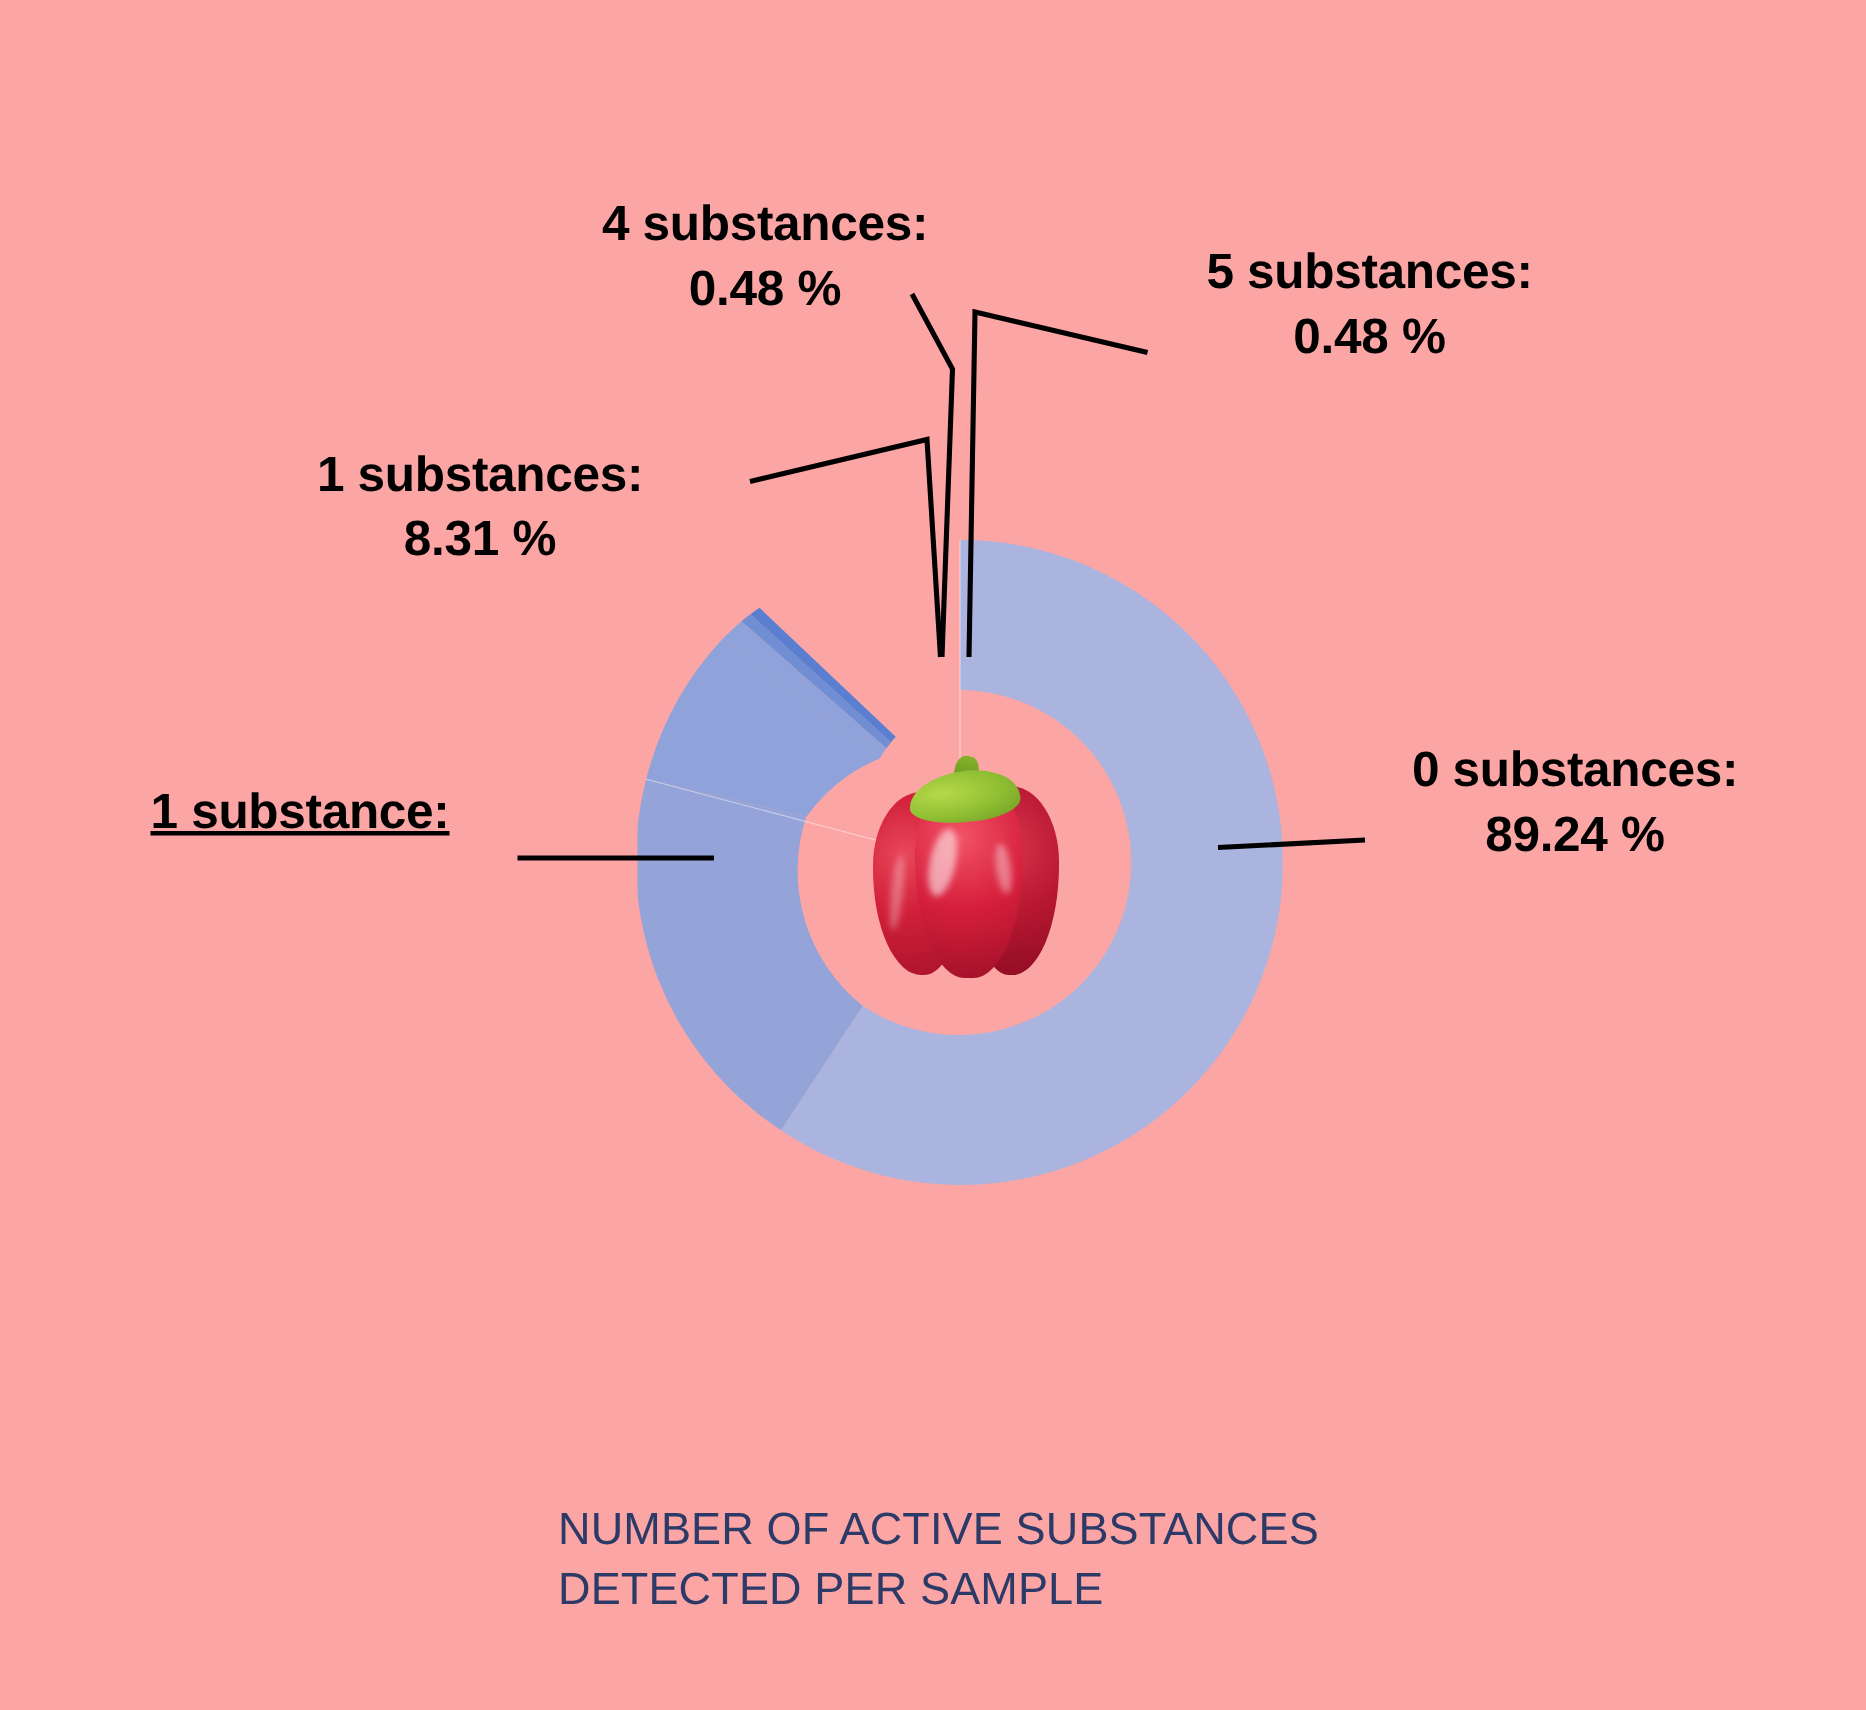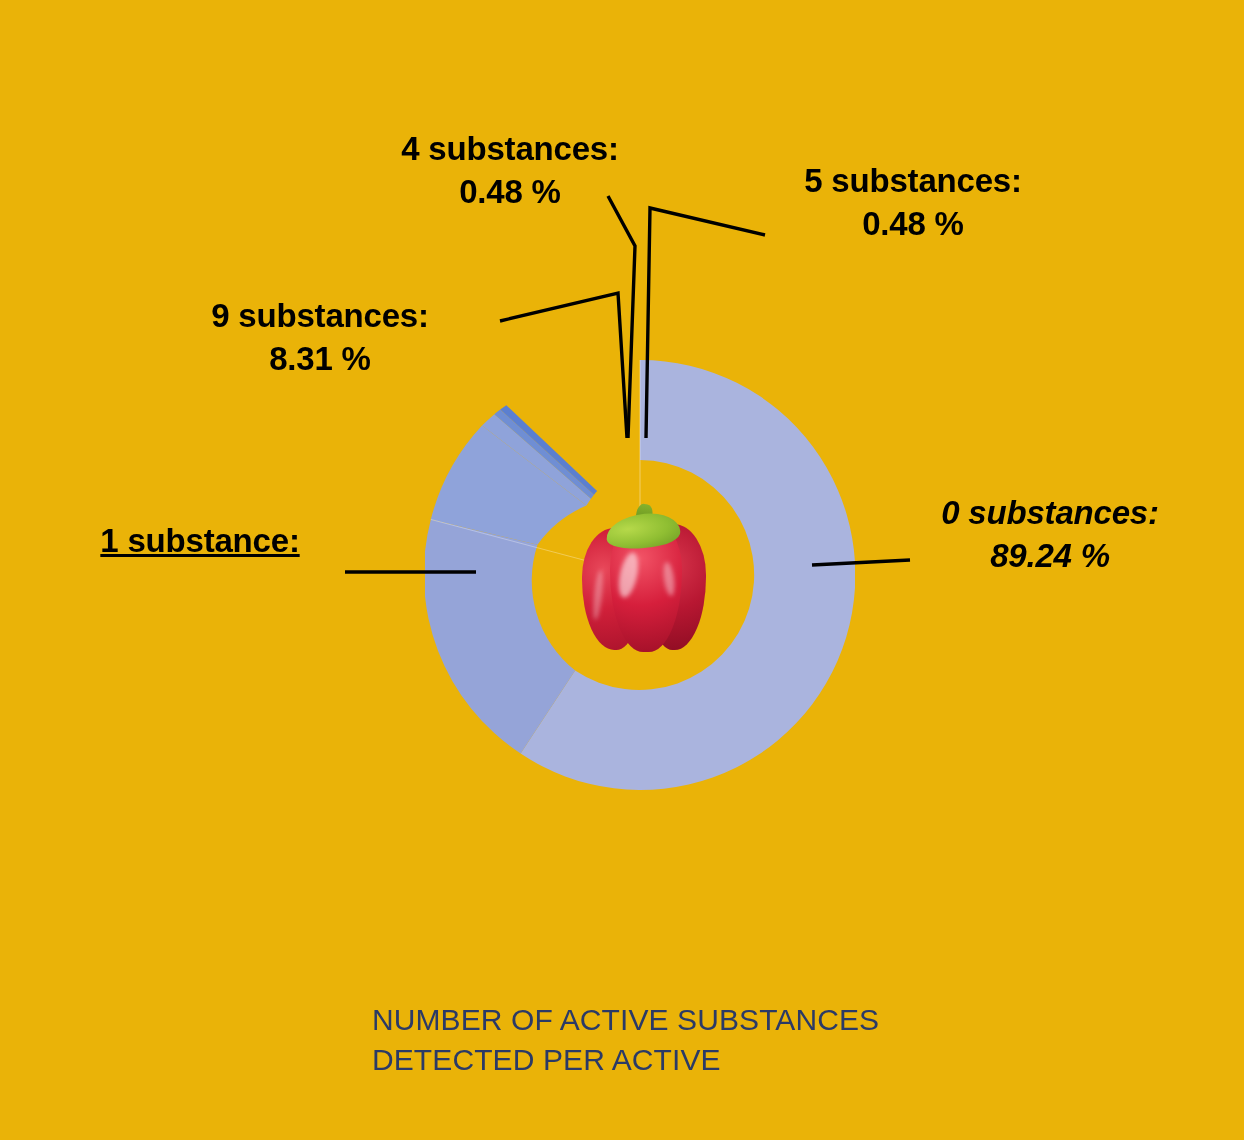--- a/index.html
+++ b/index.html
@@ -99,21 +99,21 @@
     letter-spacing: -0.2px;
     white-space: nowrap;
   }
   .label .ln2 { display: block; }
   .ta-c  { text-align: center; }
 
   #lbl-4 { left: 340px;  top: 128px; width: 340px; }
   #lbl-5 { left: 748px;  top: 160px; width: 330px; }
   #lbl-2 { left: 150px;  top: 295px; width: 340px; }
   #lbl-1 { left: 50px;   top: 520px; width: 300px; }
-  #lbl-0 { left: 900px;  top: 492px; width: 300px; font-style: italic; }
+  #lbl-0 { left: 900px;  top: 492px; width: 300px; }
 
   
   #leaders {
     position: absolute; left: 0; top: 0;
     width: 1244px; height: 1140px;
     pointer-events: none;
   }
 
   
   #caption {
@@ -125,21 +125,21 @@
     font-weight: normal;
     font-size: 30px;
     line-height: 1.33;
     letter-spacing: 0.1px;
   }
   #caption .ln2 { display: block; }
 </style>
 </head>
 <body>
 
-<div id="page" style="background: #eab308;">
+<div id="page" style="background: #fca5a5;">
 
   <div id="donut-wrap">
     <svg id="donut-svg" viewBox="0 0 430 430">
 
       <path fill="#aab4de" d="M 215 0
                A 215 215 0 1 1 95.6403 393.5619
                L 150.1409 310.5331
                A 115 115 0 1 0 215 100
                Z"></path>
 
@@ -206,31 +206,31 @@
     <span>4 substances:</span>
     <span class="ln2">0.48 %</span>
   </div>
 
   <div id="lbl-5" class="label ta-c" style="color: rgb(0, 0, 0);">
     <span>5 substances:</span>
     <span class="ln2">0.48 %</span>
   </div>
 
   <div id="lbl-2" class="label ta-c" style="color: rgb(0, 0, 0);">
-    <span>9 substances:</span>
+    <span>1 substances:</span>
     <span class="ln2">8.31 %</span>
   </div>
 
   <div id="lbl-1" class="label ta-c" style="color: rgb(0, 0, 0); text-decoration: underline;">
     <span>1 substance:</span>
   </div>
 
   <div id="lbl-0" class="label ta-c" style="color: rgb(0, 0, 0);">
     <span>0 substances:</span>
     <span class="ln2">89.24 %</span>
   </div>
 
   <div id="caption" style="color: rgb(43, 58, 102);">
     <span>NUMBER OF ACTIVE SUBSTANCES</span>
-    <span class="ln2">DETECTED PER ACTIVE</span>
+    <span class="ln2">DETECTED PER SAMPLE</span>
   </div>
 
 </div>
 
 </body></html>

